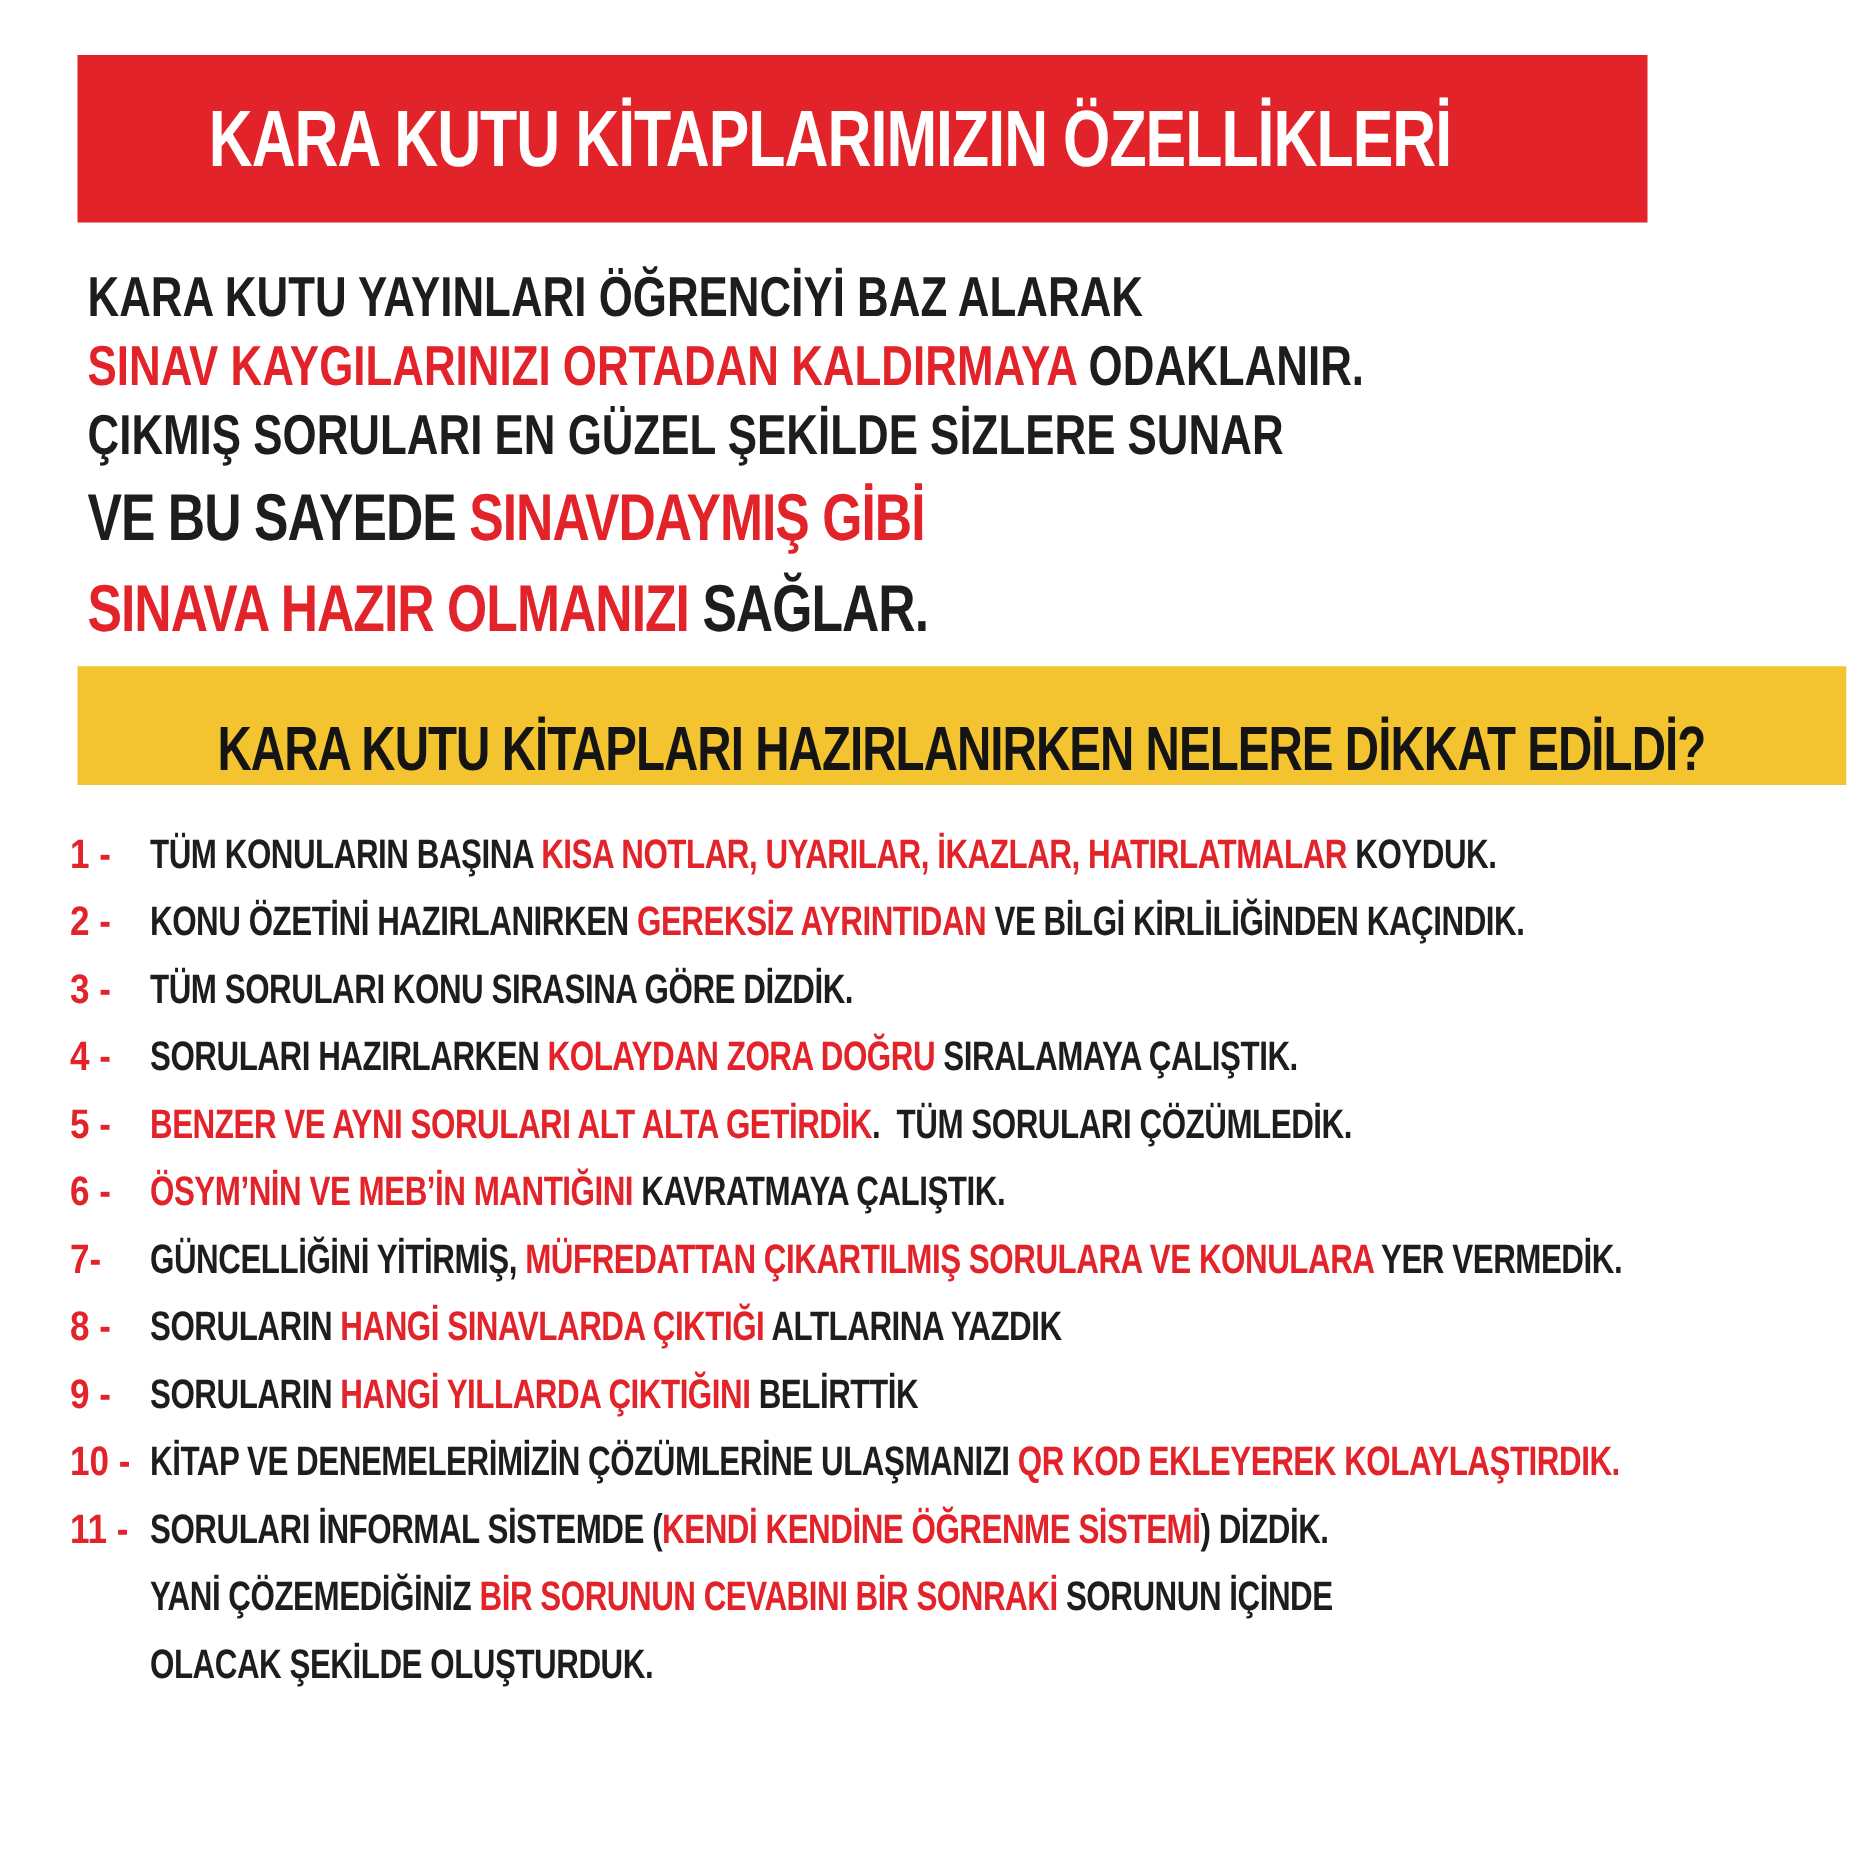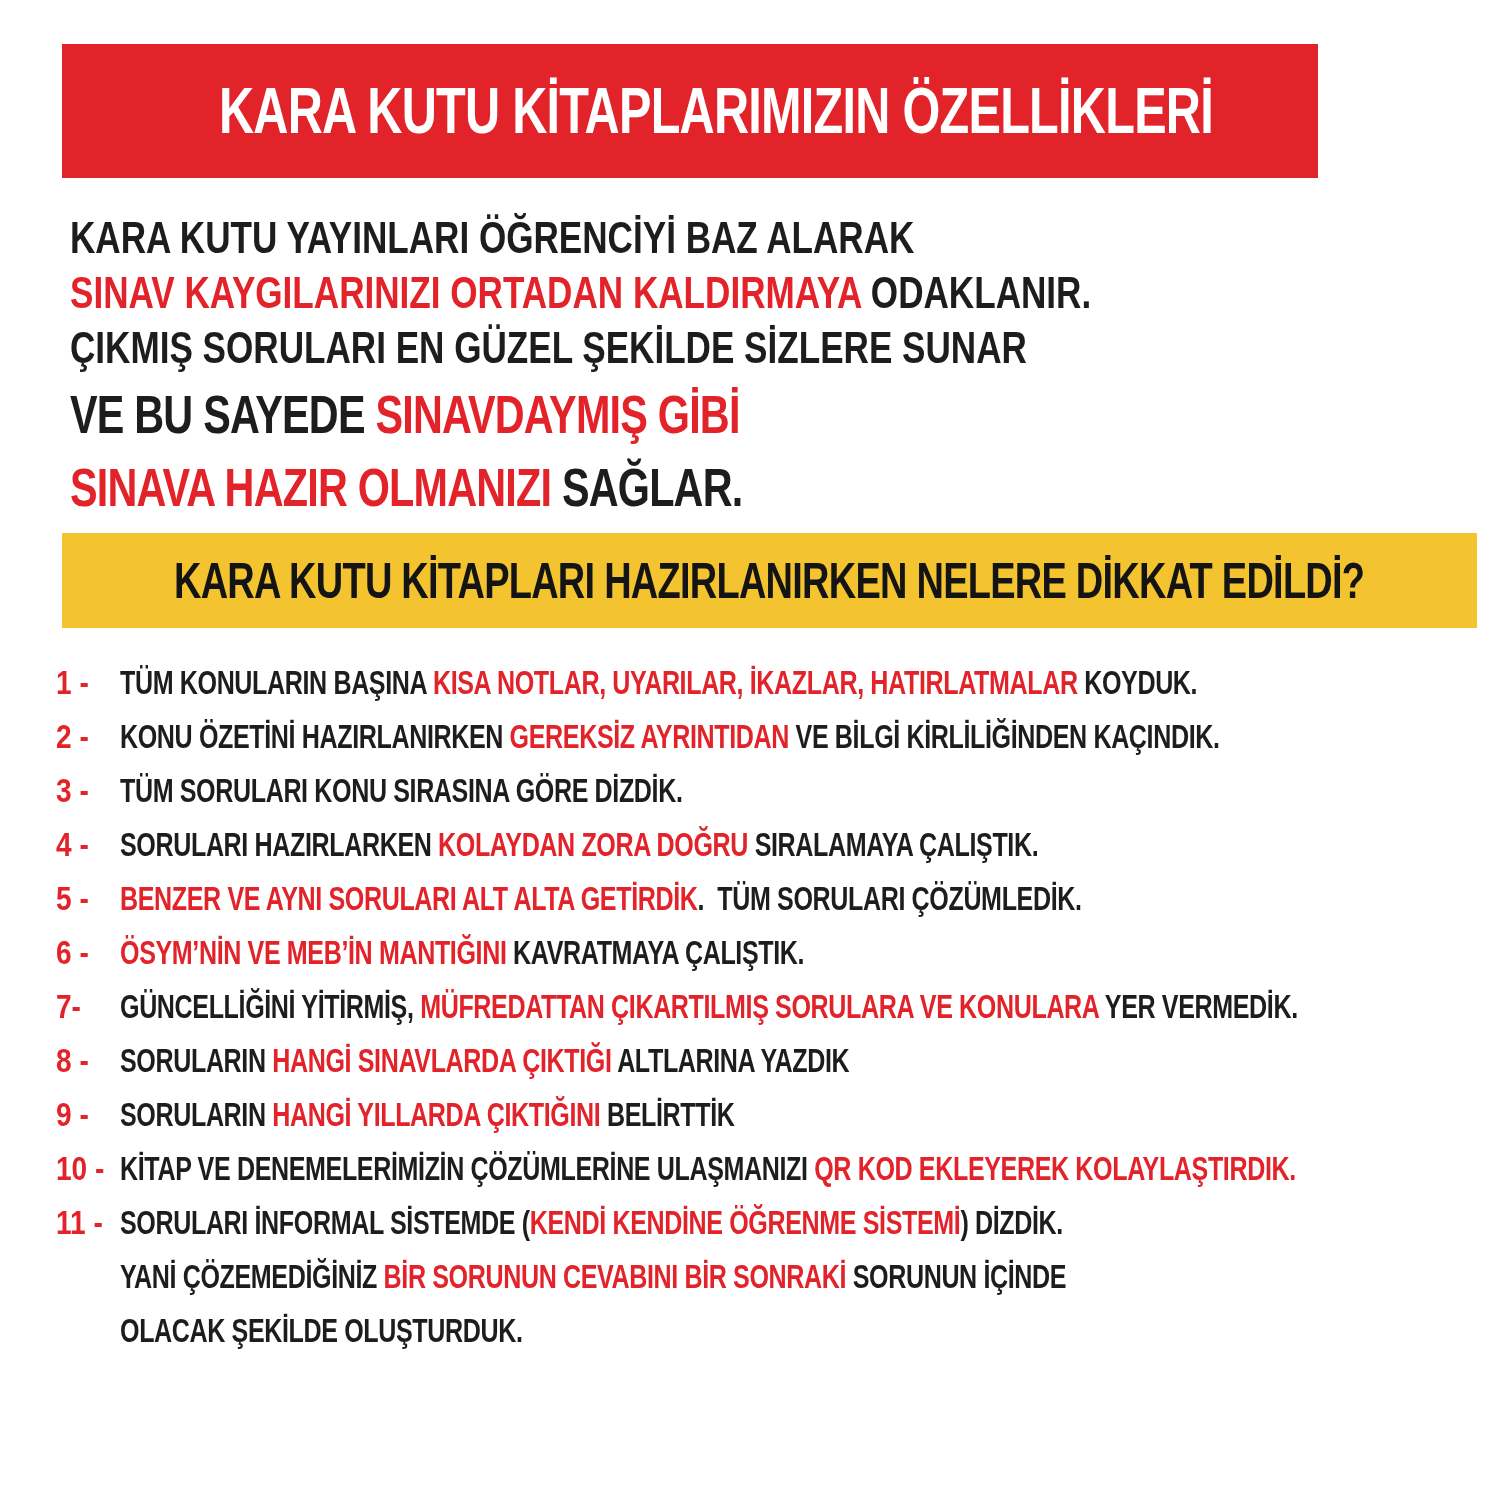--- a/index.html
+++ b/index.html
@@ -12,39 +12,39 @@
     font-family: "Liberation Sans", "DejaVu Sans", sans-serif;
     font-weight: 700;
     color: #1d1d1d;
   }
 
   
   #header-banner {
     position: absolute; left: 62px; top: 44px;
     width: 1256px; height: 134px;
     background: var(--red);
-    display: flex; align-items: center; justify-content: flex-start;
+    display: flex; align-items: center; justify-content: flex-end;
   }
   #header-banner .banner-title {
     color: #ffffff; font-size: 64px; white-space: nowrap;
     transform: scaleX(.76); letter-spacing: -1px;
   }
 
   
   #intro { position: absolute; left: 70px; top: 210px; }
   .intro-line { white-space: pre; transform: scaleX(.78); transform-origin: left center; }
   .intro-line.sm { font-size: 45px; line-height: 55px; }
   .intro-line.lg { font-size: 53px; line-height: 67px; margin-top: 6px; letter-spacing: -1px; }
 
   
   #section-banner {
     position: absolute; left: 62px; top: 533px;
     width: 1415px; height: 95px;
     background: var(--yellow);
-    display: flex; align-items: center; justify-content: center;
+    display: flex; align-items: flex-end; justify-content: center;
   }
   #section-banner .banner-title {
     color: #141414; font-size: 50px; white-space: nowrap;
     transform: scaleX(.76); letter-spacing: -1px;
   }
 
   
   #features { position: absolute; left: 56px; top: 656px; }
   .feat-row { height: 54px; display: flex; align-items: center; font-size: 33px; }
   .feat-num {

